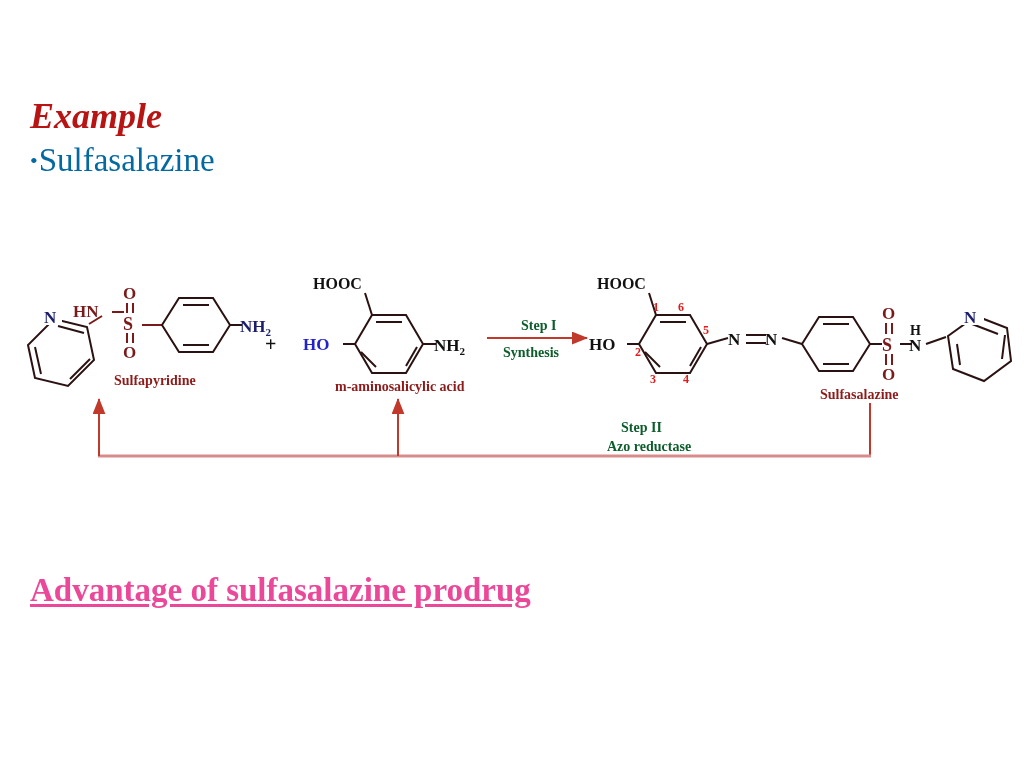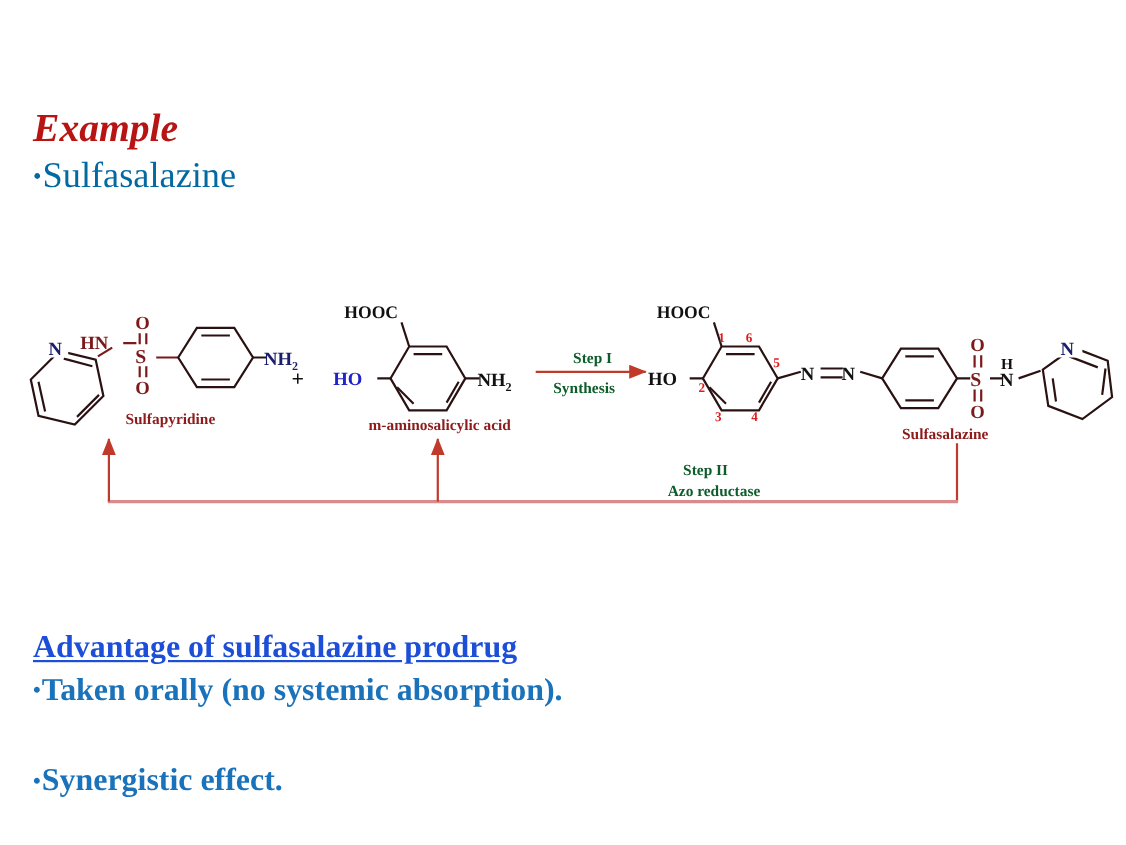--- a/index.html
+++ b/index.html
@@ -61,23 +61,23 @@
   }
   .scheme svg {
     display: block;
   }
 
   
   .adv-heading {
     position: absolute;
     left: 28px;
     top: 572px;
-    font-size: 29px;
+    font-size: 33px;
     font-weight: bold;
-    color: #1d4ed8;
+    color: #ec4899;
     text-decoration: underline;
     text-underline-offset: 3px;
     white-space: nowrap;
   }
   .adv-item {
     position: absolute;
     left: 28px;
     font-size: 29px;
     font-weight: bold;
     color: #1a72bb;
@@ -284,22 +284,16 @@
 
         <text x="619" y="177" class="lbl-green" font-size="14">Step II</text>
         <text x="605" y="196" class="lbl-green" font-size="14">Azo reductase</text>
       </g>
 
     </svg>
   </div>
 
   <div class="adv-heading">Advantage  of sulfasalazine prodrug</div>
 
-  <div class="adv-item adv-1">
-    <span class="bullet-dot">•</span><span>Taken orally (no systemic absorption).</span>
-  </div>
-
-
-  <div class="adv-item adv-3">
-    <span class="bullet-dot">•</span><span>Synergistic effect.</span>
-  </div>
+
+
 
 </div>
 
 </body></html>

